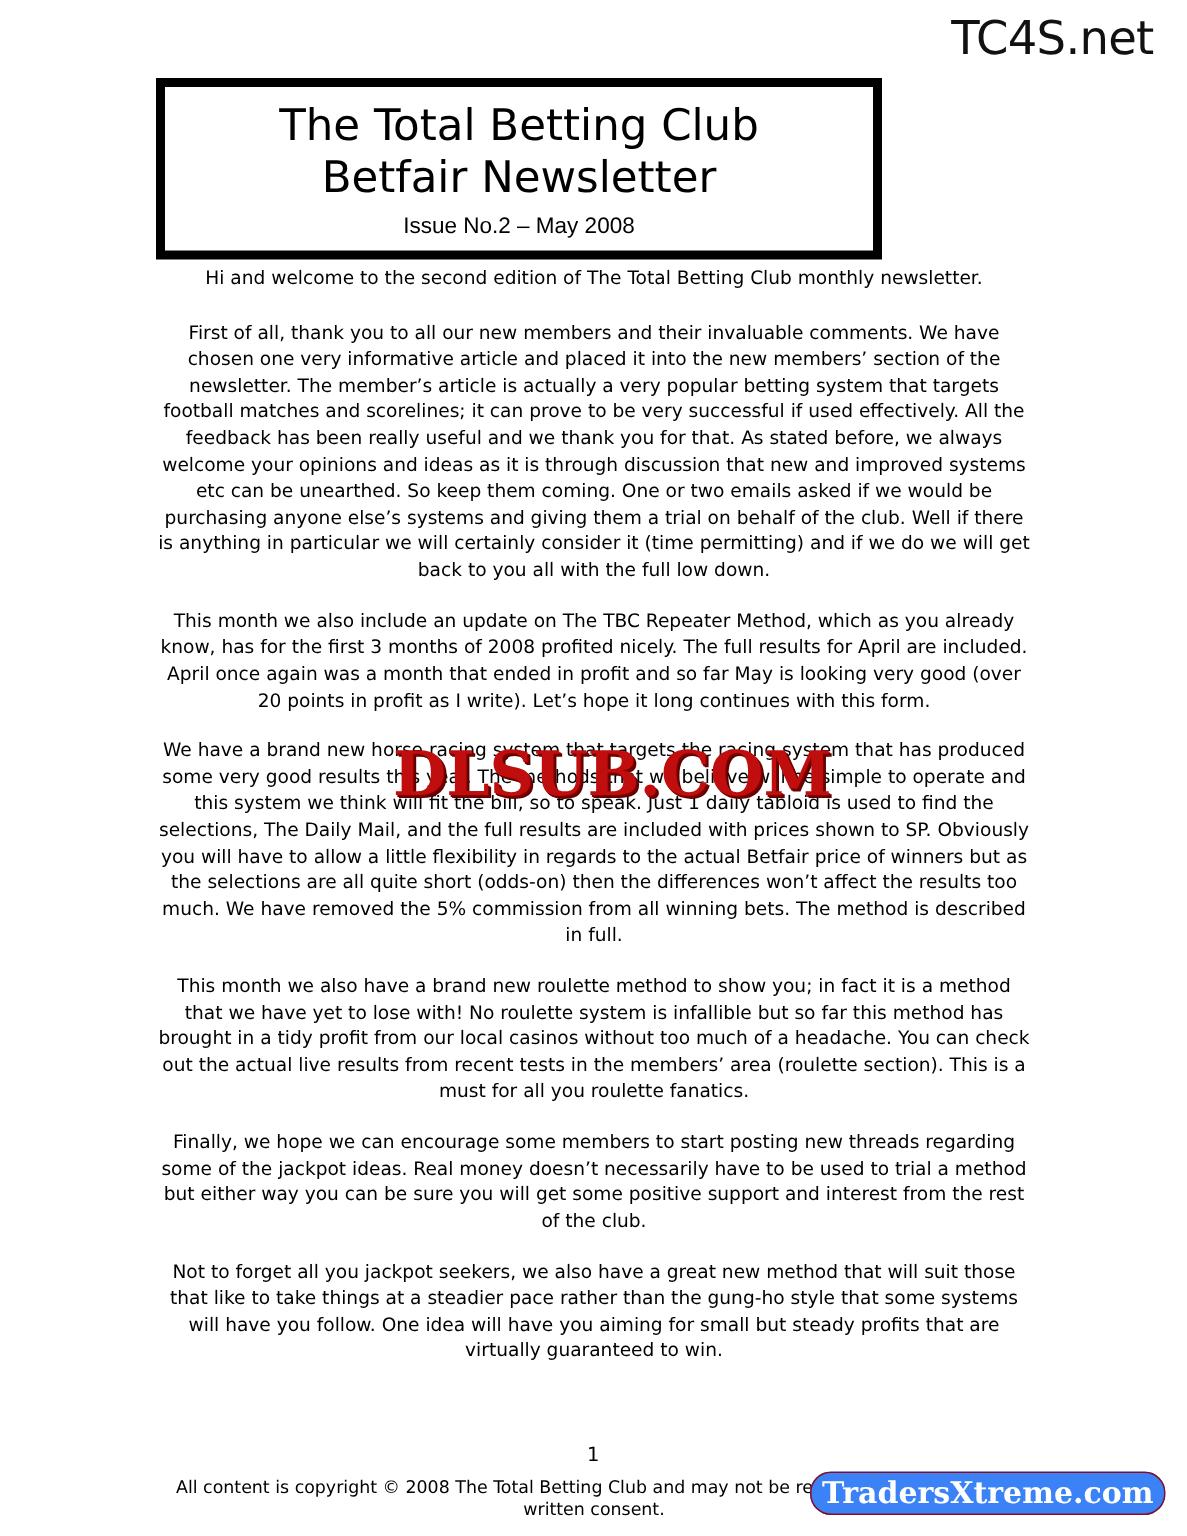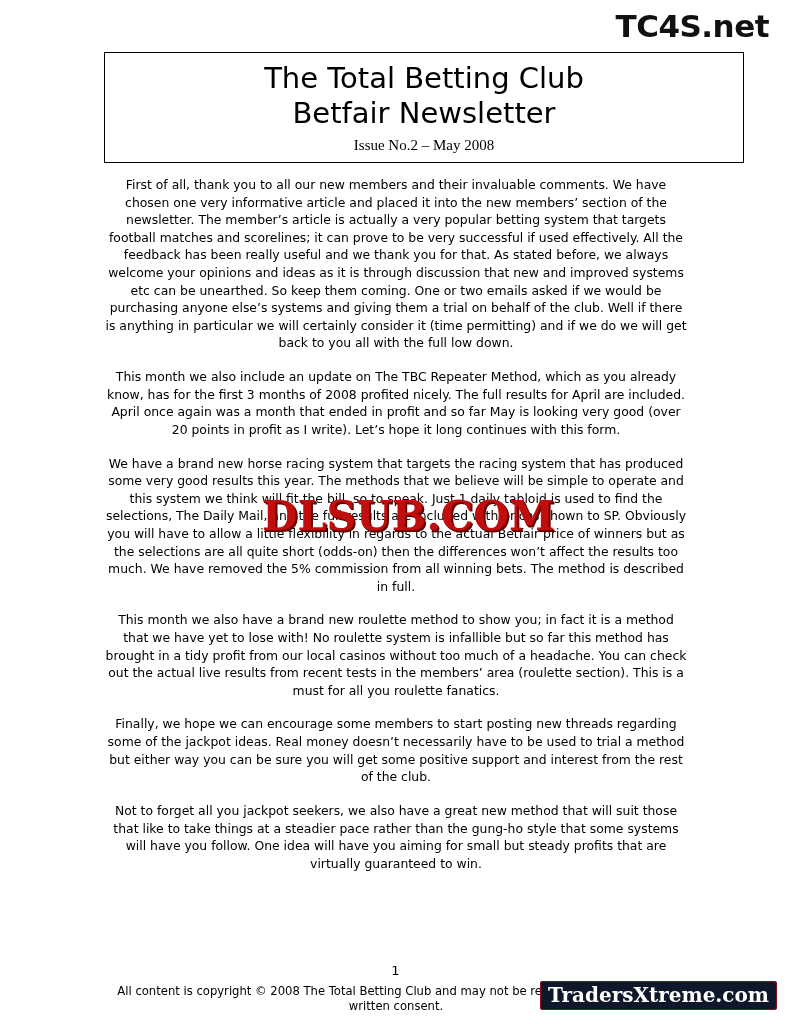--- a/index.html
+++ b/index.html
@@ -22,47 +22,47 @@
     height: 1024px;
     box-sizing: border-box;
   }
 
   
   .site-mark {
     position: absolute;
     top: 8px;
     right: 22px;
     font-family: "DejaVu Sans", sans-serif;
-    font-weight: bold;
+    font-weight: normal;
     font-size: 31px;
     letter-spacing: -0.5px;
     color: #111111;
   }
 
   
   .masthead {
     position: absolute;
     left: 104px;
     top: 52px;
-    width: 640px;
+    width: 484px;
     box-sizing: border-box;
-    border: 1px solid #000000;
+    border: 6px solid #000000;
     padding: 8px 10px 8px 10px;
     text-align: center;
   }
   .masthead-title {
     font-size: 29px;
     line-height: 1.22;
     font-family: "DejaVu Sans", sans-serif;
     color: #000;
   }
   .masthead-issue {
     font-size: 15px;
     margin-top: 5px;
-    font-family: Liberation Serif, serif;
+    font-family: Liberation Sans, sans-serif;
   }
 
   
   .content {
     position: absolute;
     left: 104px;
     top: 176px;
     width: 584px;
   }
   .para {
@@ -110,47 +110,48 @@
     width: 584px;
     text-align: center;
     font-size: 11.6px;
     line-height: 1.3;
     font-family: "DejaVu Sans", sans-serif;
   }
   .footer-mark {
     position: absolute;
     right: 14px;
     bottom: 14px;
-    background: #0f172a;
+    background: #3b82f6;
     color: #ffffff;
     font-family: "DejaVu Serif", serif;
     font-weight: bold;
     font-size: 20px;
     padding: 2px 8px 3px 8px;
-    border-radius: 3px;
+    border-radius: 14px;
     white-space: nowrap;
     box-shadow: 0 0 0 1px #8d0a1f inset;
   }
 </style>
 </head>
 <body>
 
 <div class="page">
 
   <div class="site-mark">TC4S.net</div>
 
   <div class="masthead">
     <div class="masthead-title">
       <div>The Total Betting Club</div>
       <div>Betfair Newsletter</div>
     </div>
     <div class="masthead-issue">Issue No.2 – May 2008</div>
   </div>
 
   <div class="content">
+    <p class="para first">Hi and welcome to the second edition of The Total Betting Club monthly newsletter.</p>
     <p class="para">First of all, thank you to all our new members and their invaluable comments. We have chosen one very informative article and placed it into the new members’ section of the newsletter. The member’s article is actually a very popular betting system that targets football matches and scorelines; it can prove to be very successful if used effectively. All the feedback has been really useful and we thank you for that. As stated before, we always welcome your opinions and ideas as it is through discussion that new and improved systems etc can be unearthed. So keep them coming. One or two emails asked if we would be purchasing anyone else’s systems and giving them a trial on behalf of the club. Well if there is anything in particular we will certainly consider it (time permitting) and if we do we will get back to you all with the full low down.</p>
     <p class="para">This month we also include an update on The TBC Repeater Method, which as you already know, has for the first 3 months of 2008 profited nicely. The full results for April are included. April once again was a month that ended in profit and so far May is looking very good (over 20 points in profit as I write). Let’s hope it long continues with this form.</p>
     <p class="para">We have a brand new horse racing system that targets the racing system that has produced some very good results this year. The methods that we believe will be simple to operate and this system we think will fit the bill, so to speak. Just 1 daily tabloid is used to find the selections, The Daily Mail, and the full results are included with prices shown to SP. Obviously you will have to allow a little flexibility in regards to the actual Betfair price of winners but as the selections are all quite short (odds-on) then the differences won’t affect the results too much. We have removed the 5% commission from all winning bets. The method is described in full.</p>
     <p class="para">This month we also have a brand new roulette method to show you; in fact it is a method that we have yet to lose with! No roulette system is infallible but so far this method has brought in a tidy profit from our local casinos without too much of a headache. You can check out the actual live results from recent tests in the members’ area (roulette section). This is a must for all you roulette fanatics.</p>
     <p class="para">Finally, we hope we can encourage some members to start posting new threads regarding some of the jackpot ideas. Real money doesn’t necessarily have to be used to trial a method but either way you can be sure you will get some positive support and interest from the rest of the club.</p>
     <p class="para">Not to forget all you jackpot seekers, we also have a great new method that will suit those that like to take things at a steadier pace rather than the gung-ho style that some systems will have you follow. One idea will have you aiming for small but steady profits that are virtually guaranteed to win.</p>
   </div>
 
   <div class="watermark-center">DLSUB.COM</div>
 

